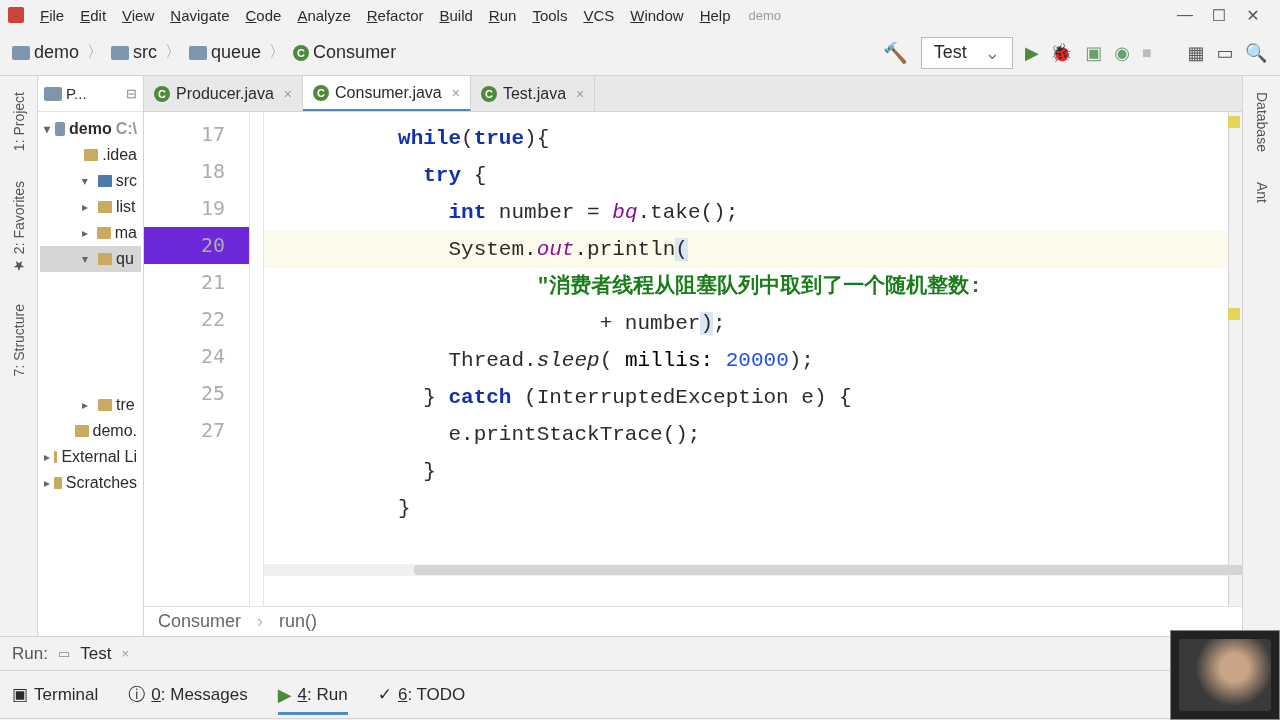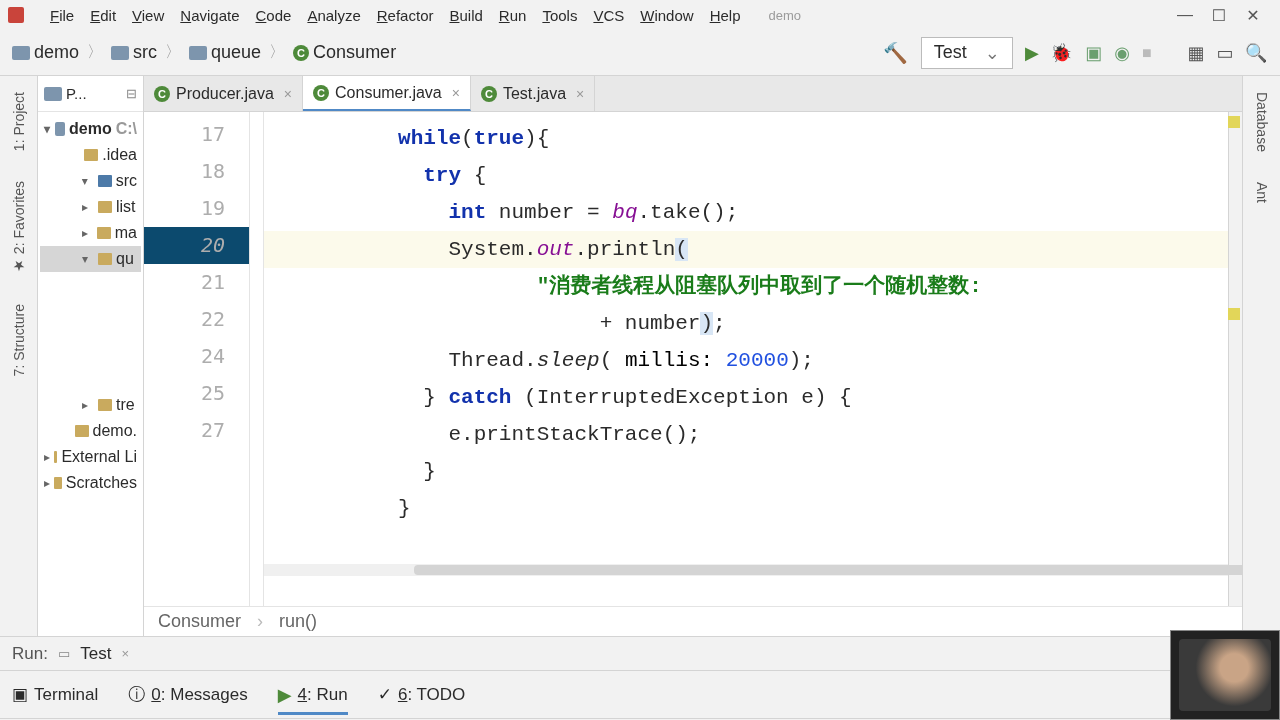--- a/index.html
+++ b/index.html
@@ -1,18 +1,18 @@
 <!DOCTYPE html>
 <html><head>
 <meta charset="utf-8">
 <style>
 * { margin: 0; padding: 0; box-sizing: border-box; }
 body { font-family: "Segoe UI", Arial, sans-serif; font-size: 13px; background: #f2f2f2; color: #2b2b2b; overflow: hidden; width: 1280px; height: 720px; }
 
-.menu-bar { display: flex; align-items: center; height: 30px; background: #f2f2f2; padding: 0 8px; gap: 12px; }
+.menu-bar { display: flex; align-items: center; height: 30px; background: #f2f2f2; padding: 0 8px; gap: 2px; }
 .menu-bar .app-icon { width: 16px; height: 16px; background: #c9443b; border-radius: 2px; margin-right: 6px; }
 .menu-item { padding: 4px 8px; font-size: 15px; cursor: pointer; }
 .menu-item span.ul { text-decoration: underline; }
 .menu-project { color: #9b9b9b; margin-left: 8px; }
 .window-controls { margin-left: auto; display: flex; gap: 20px; padding-right: 12px; }
 .win-btn { width: 14px; height: 14px; display: flex; align-items: center; justify-content: center; font-size: 16px; color: #555; }
 
 .breadcrumb-bar { display: flex; align-items: center; height: 46px; background: #f2f2f2; border-bottom: 1px solid #d4d4d4; padding: 0 12px; }
 .bc-item { display: flex; align-items: center; gap: 4px; font-size: 18px; color: #2b2b2b; }
 .bc-sep { margin: 0 8px; color: #999; font-size: 16px; }
@@ -50,21 +50,21 @@
 
 .editor-area { flex: 1; display: flex; flex-direction: column; background: #fff; position: relative; }
 .tab-row { display: flex; height: 36px; background: #e8e8e8; border-bottom: 1px solid #d4d4d4; }
 .ed-tab { display: flex; align-items: center; gap: 6px; padding: 0 10px; font-size: 16px; background: #e8e8e8; border-right: 1px solid #d4d4d4; }
 .ed-tab.active { background: #fff; border-bottom: 2px solid #5089c6; }
 .ed-tab .close { color: #999; font-size: 14px; margin-left: 4px; }
 
 .code-wrap { flex: 1; display: flex; overflow: hidden; position: relative; }
 .gutter-lines { width: 106px; background: #fff; border-right: 1px solid #e4e4e4; padding-top: 4px; text-align: right; font-family: "Consolas", monospace; font-size: 20px; color: #adadad; }
 .gutter-lines div { height: 37px; padding-right: 24px; line-height: 37px; }
-.gutter-lines .hl { background: #0c4a6e; font-style: italic; }
+.gutter-lines .hl { background: #6d28d9; }
 .fold-gutter { width: 14px; border-right: 1px solid #e4e4e4; }
 .code-body { flex: 1; font-family: "Consolas", "Courier New", monospace; font-size: 21px; padding-top: 8px; line-height: 37px; white-space: pre; overflow: hidden; }
 .code-line { height: 37px; padding-left: 8px; }
 .code-line.hl { background: #fcfaeb; }
 .kw { color: #1232ac; font-weight: bold; }
 .fld { color: #871094; font-style: italic; }
 .str { color: #1a7c1a; font-weight: bold; }
 .num { color: #2050e0; }
 .hint { color: #000000; }
 .brace { background: #d8e6f5; }

